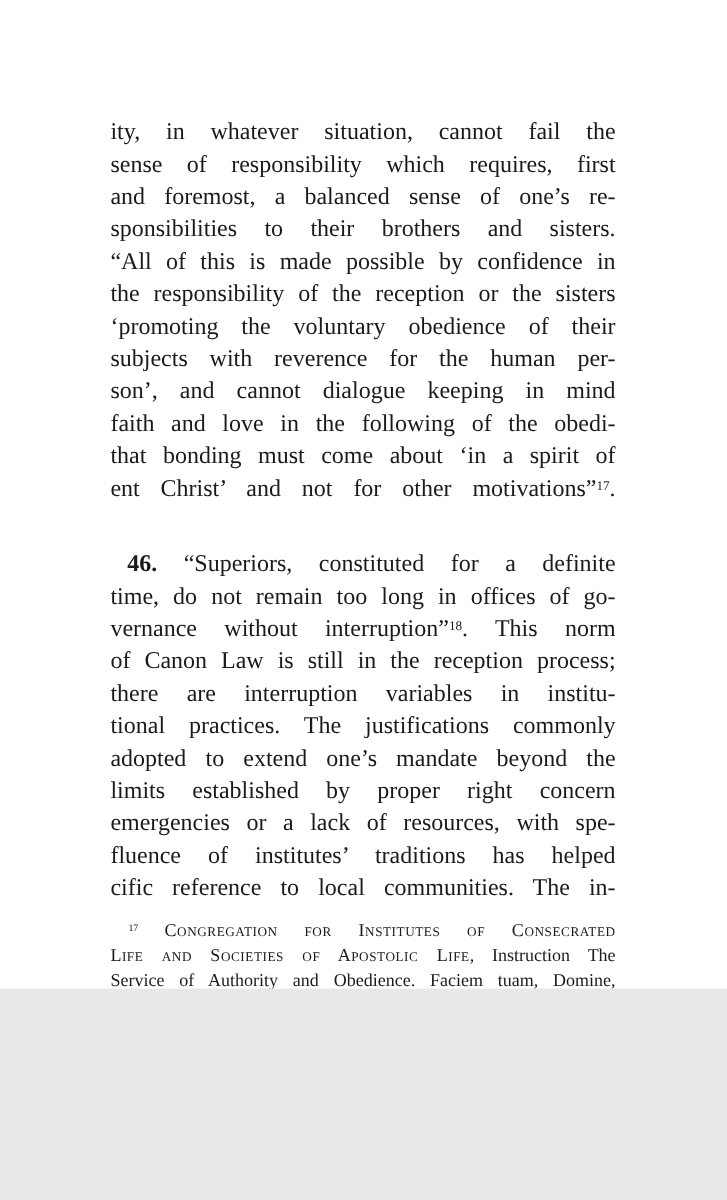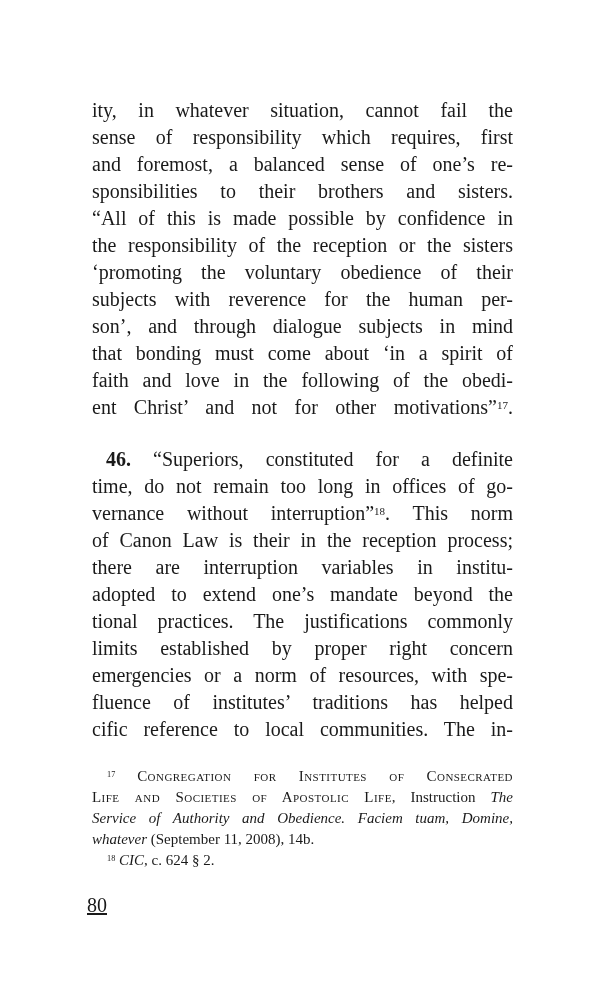--- a/index.html
+++ b/index.html
@@ -2,34 +2,34 @@
 <html style="--ink: #1a1a1a; --paper: #ffffff;"><head>
 <meta charset="utf-8">
 <style>
   :root{
     --ink:#1a1a1a;
     --paper:#ffffff;
   }
   html,body{margin:0;padding:0;background:#e8e8e8;}
   .page{
     position:relative;
-    width:606px;height:1000px;
+    width:606px;height:824px;
     background:var(--paper);
     color:var(--ink);
     font-family:"Liberation Serif","DejaVu Serif",serif;
     overflow:hidden;
     margin:0 auto;
   }
   .body{
     position:absolute;
     left:92px;top:97px;width:421px;
     font-size:20px;line-height:27px;
   }
   .para{margin:0;}
-  .para + .para{margin-top:25px;}
+  .para + .para{margin-top:36px;}
   .line{
     text-align:justify;
     text-align-last:justify;
     white-space:normal;
   }
   .line.last{text-align-last:left;}
   .para.indent .line:first-child{text-indent:14px;}
   .footnotes{
     position:absolute;
     left:92px;top:766px;width:421px;
@@ -38,21 +38,21 @@
   .fn{margin:0;}
   .fn .line:first-child{text-indent:15px;}
   .sup{
     font-size:0.55em;
     position:relative;
     top:-0.5em;
     line-height:0;
     letter-spacing:0;
   }
   .bold{font-weight:bold;}
-  .i{font-style:italic;}
+  .i{}
   .sc{font-variant:small-caps;letter-spacing:0.03em;}
   .pagenum{
     position:absolute;
     left:87px;top:892px;
     font-size:20px;line-height:27px;text-decoration:underline;
   }
 </style>
 </head>
 <body>
 
@@ -60,35 +60,35 @@
   <main class="body">
       <div class="para">
         <div class="line"><span>ity, in whatever situation, cannot fail the</span></div>
         <div class="line"><span>sense of responsibility which requires, first</span></div>
         <div class="line"><span>and foremost, a balanced sense of one’s re-</span></div>
         <div class="line"><span>sponsibilities to their brothers and sisters.</span></div>
         <div class="line"><span>“All of this is made possible by confidence in</span></div>
         <div class="line"><span>the responsibility of the reception or the sisters</span></div>
         <div class="line"><span>‘promoting the voluntary obedience of their</span></div>
         <div class="line"><span>subjects with reverence for the human per-</span></div>
-        <div class="line"><span>son’, and through dialogue subjects in mind</span></div>
+        <div class="line"><span>son’, and cannot dialogue keeping in mind</span></div>
+        <div class="line"><span>faith and love in the following of the obedi-</span></div>
         <div class="line"><span>that bonding must come about ‘in a spirit of</span></div>
-        <div class="line"><span>faith and love in the following of the obedi-</span></div>
         <div class="line"><span>ent Christ’ and not for other motivations”</span><span class="sup">17</span><span>.</span></div>
       </div>
       <div class="para indent">
         <div class="line"><span class="bold">46.</span><span> “Superiors, constituted for a definite</span></div>
         <div class="line"><span>time, do not remain too long in offices of go-</span></div>
         <div class="line"><span>vernance without interruption”</span><span class="sup">18</span><span>. This norm</span></div>
-        <div class="line"><span>of Canon Law is their in the reception process;</span></div>
+        <div class="line"><span>of Canon Law is still in the reception process;</span></div>
         <div class="line"><span>there are interruption variables in institu-</span></div>
+        <div class="line"><span>tional practices. The justifications commonly</span></div>
         <div class="line"><span>adopted to extend one’s mandate beyond the</span></div>
-        <div class="line"><span>tional practices. The justifications commonly</span></div>
         <div class="line"><span>limits established by proper right concern</span></div>
-        <div class="line"><span>emergencies or a norm of resources, with spe-</span></div>
+        <div class="line"><span>emergencies or a lack of resources, with spe-</span></div>
         <div class="line"><span>fluence of institutes’ traditions has helped</span></div>
         <div class="line"><span>cific reference to local communities. The in-</span></div>
       </div>
     </main>
   <section class="footnotes">
       <div class="fn indent">
         <div class="line"><span class="sup">17</span><span> </span><span class="sc">Congregation for Institutes of Consecrated</span></div>
         <div class="line"><span class="sc">Life and Societies of Apostolic Life</span><span>, Instruction </span><span class="i">The</span></div>
         <div class="line"><span class="i">Service of Authority and Obedience. Faciem tuam, Domine,</span></div>
         <div class="line last"><span class="i">whatever</span><span> (September 11, 2008), 14b.</span></div>

